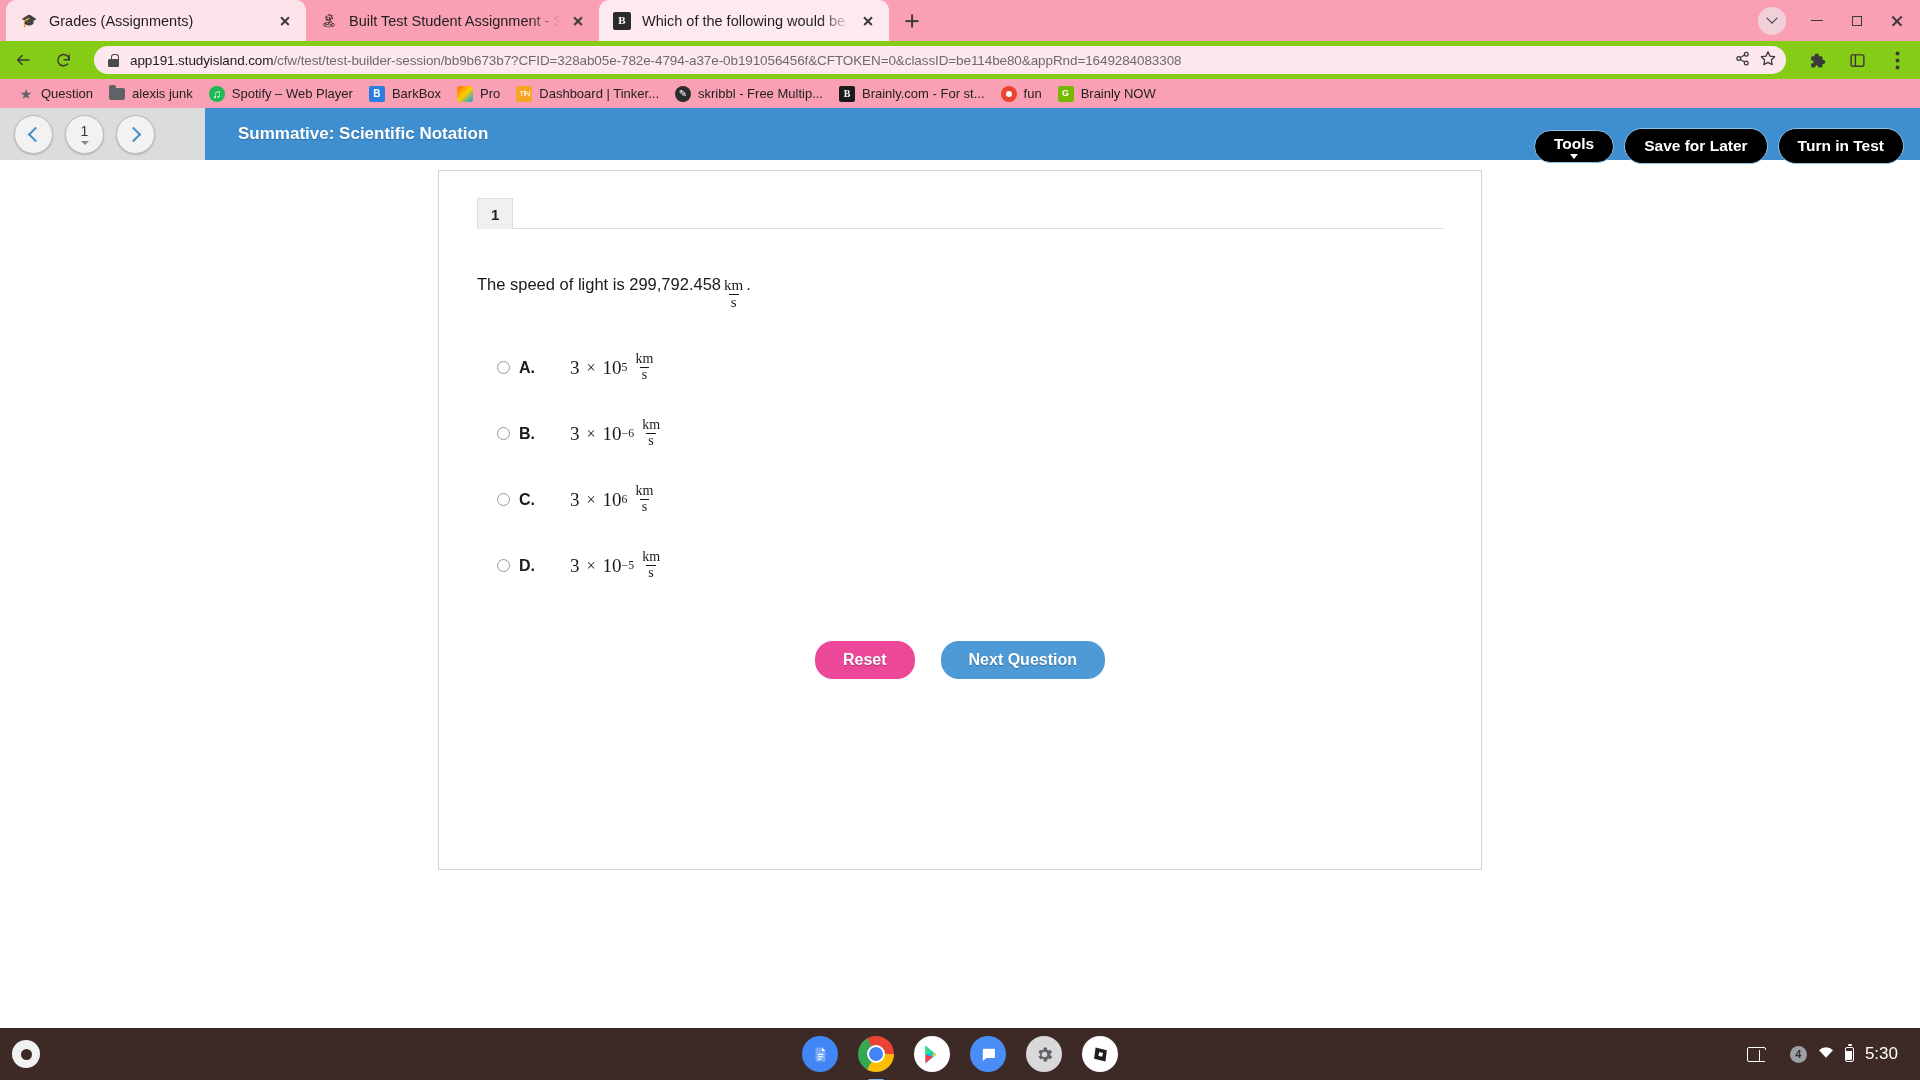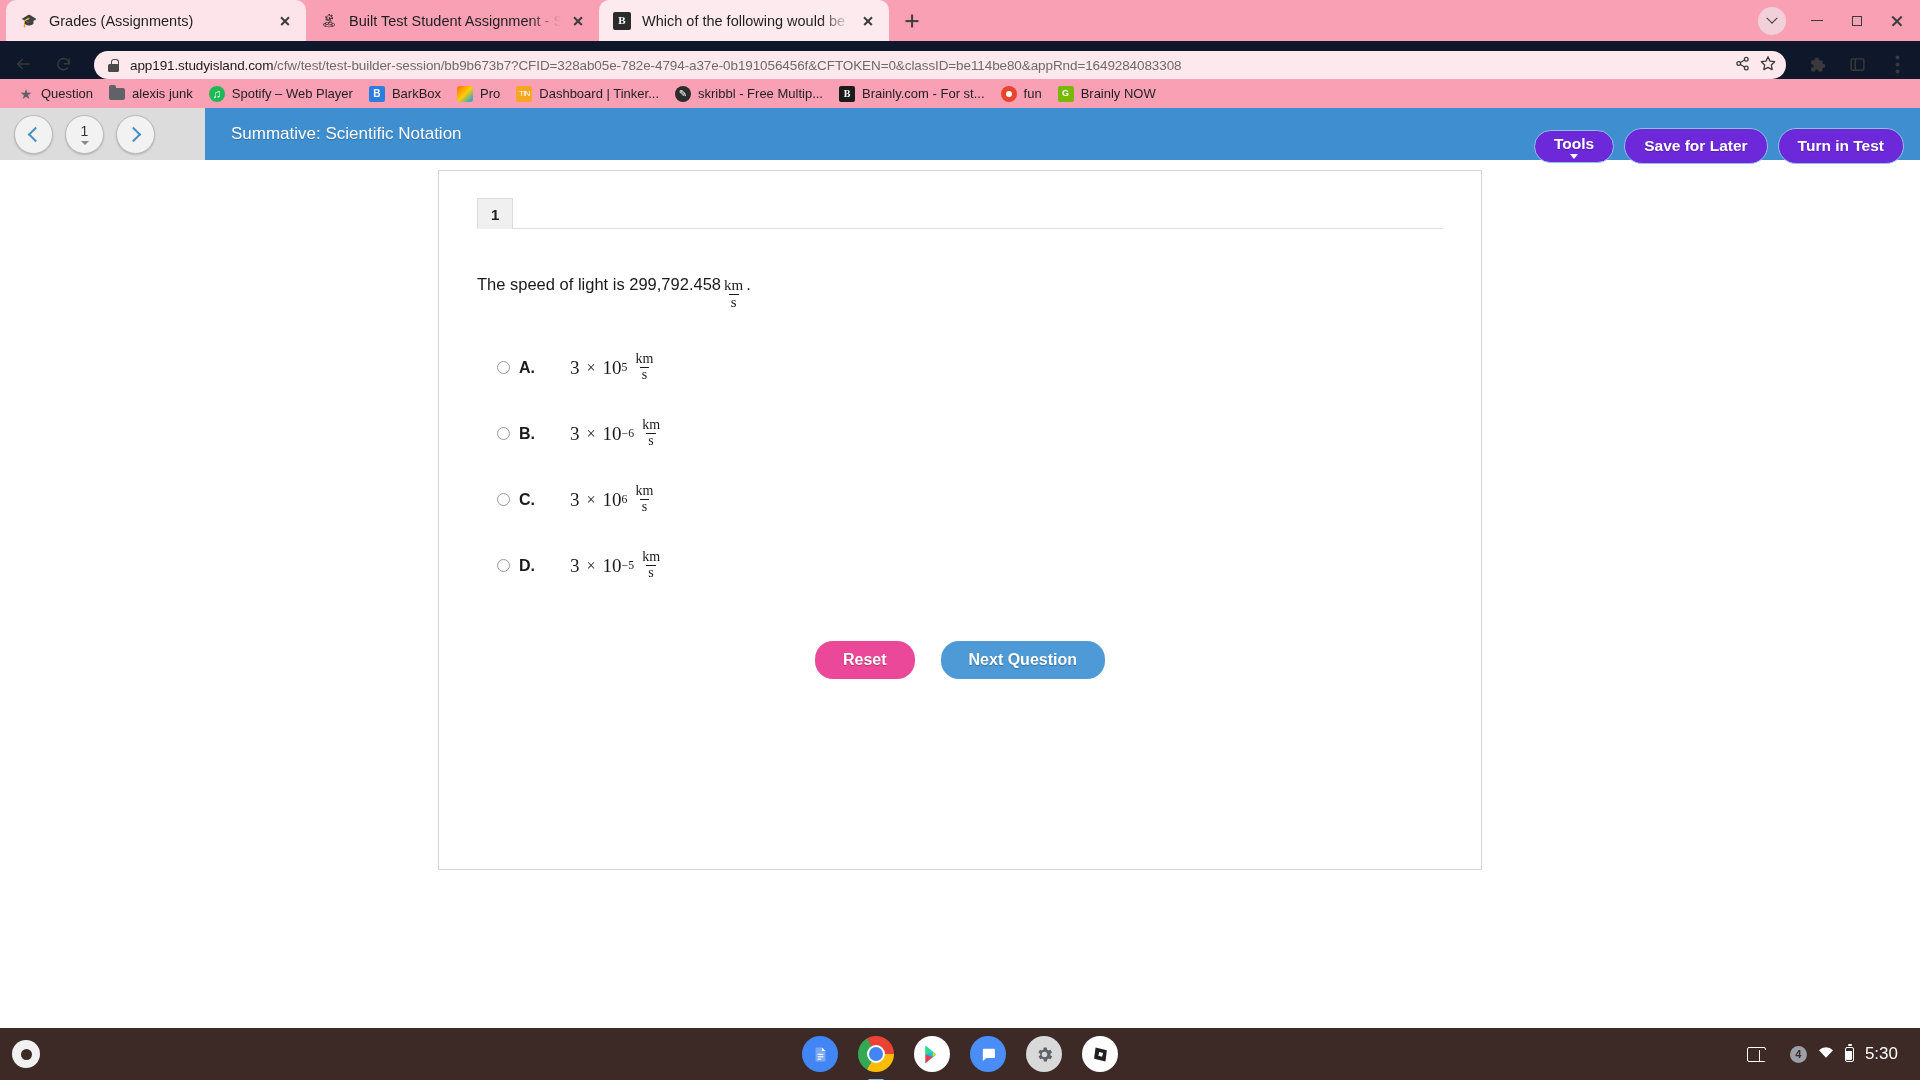--- a/index.html
+++ b/index.html
@@ -122,24 +122,24 @@
   .xmk::before, .xmk::after {
     content:""; position:absolute; left:50%; top:50%;
     width:13px; height:1.6px; background:#3c3c3c;
   }
   .xmk::before { transform: translate(-50%,-50%) rotate(45deg); }
   .xmk::after  { transform: translate(-50%,-50%) rotate(-45deg); }
 
   
   .toolbar {
     height: 38px;
-    display: flex; align-items: flex-end;
+    display: flex; align-items: center;
     padding: 0 8px;
     gap: 10px;
-    background: #0f172a;
+    background: #84cc16;
   }
   .tb-icon {
     width: 30px; height: 30px;
     display: flex; align-items: center; justify-content: center;
     border-radius: 50%;
     color: #3a3a3a;
     flex: 0 0 auto;
   }
   .omnibox {
     flex: 1 1 auto;
@@ -273,28 +273,28 @@
   .qnum-btn .tri {
     width: 0; height: 0;
     border-left: 4px solid transparent;
     border-right: 4px solid transparent;
     border-top: 4px solid #888;
     margin-top: 3px;
   }
   .test-title {
     color: #ffffff;
     font-size: 17px;
-    font-weight: normal;
-    margin-left: 26px;
+    font-weight: bold;
+    margin-left: 33px;
     flex: 1 1 auto;
     text-shadow: 0 1px 1px rgba(0,0,0,0.25);
   }
   .hdr-btns { display: flex; align-items: center; gap: 10px; }
   .pill {
-    background: #6d28d9;
+    background: #000000;
     border: 1px solid #8dc3e8;
     border-radius: 18px;
     color: #ffffff;
     font-size: 15.5px;
     font-weight: bold;
     padding: 8px 19px;
     text-shadow: 0 1px 1px rgba(0,0,0,0.25);
     display: flex; align-items: center; gap: 7px;
     white-space: nowrap;
     margin-top: 24px;

